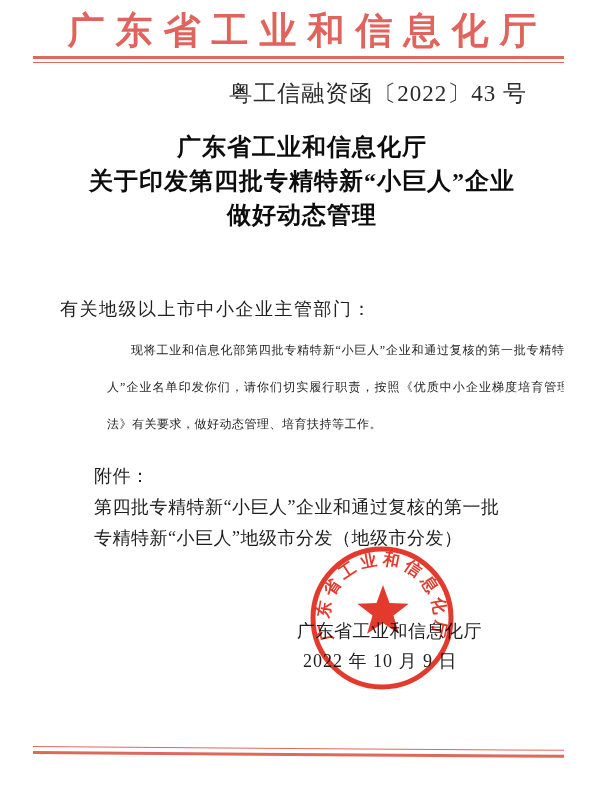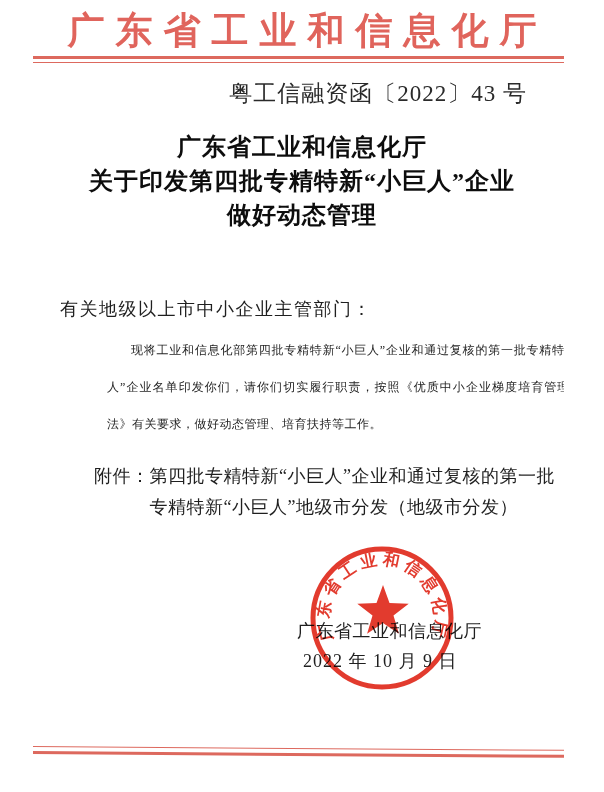--- a/index.html
+++ b/index.html
@@ -93,20 +93,21 @@
 
   .attachment {
     position: absolute;
     top: 461px;
     left: 94px;
     width: 472px;
     display: flex;
     font-size: 18px;
     line-height: 31px;
     letter-spacing: 0.5px;
+    flex-direction: column;
   }
   .att-label { white-space: nowrap; flex: 0 0 auto; }
   .att-text  { width: 412px; }
 
   .sig-agency {
     position: absolute;
     top: 619px;
     left: 297px;
     font-size: 18px;
     letter-spacing: 0.5px;

